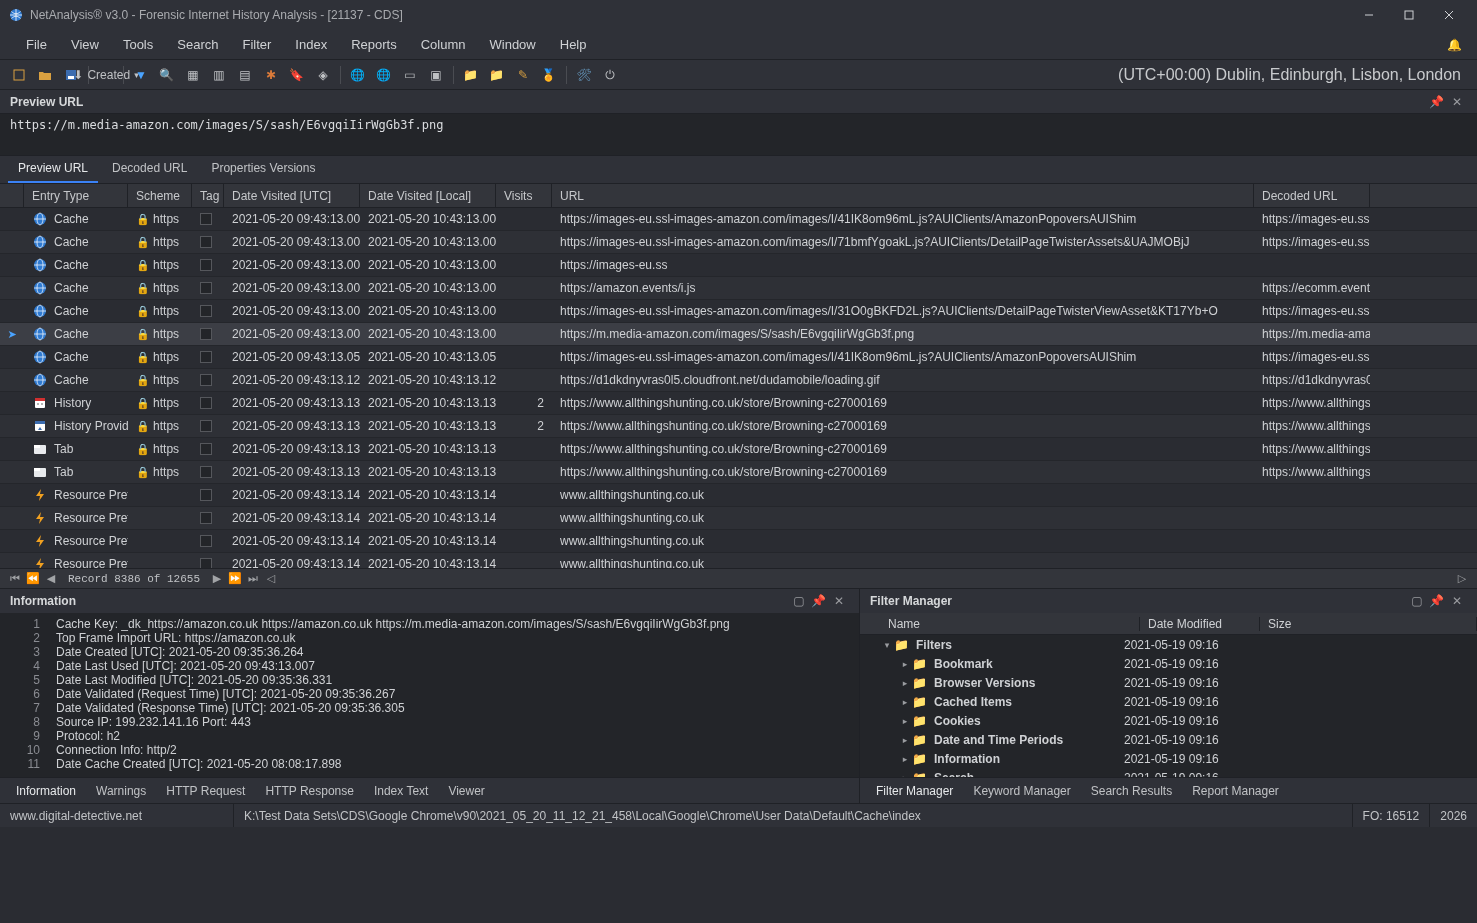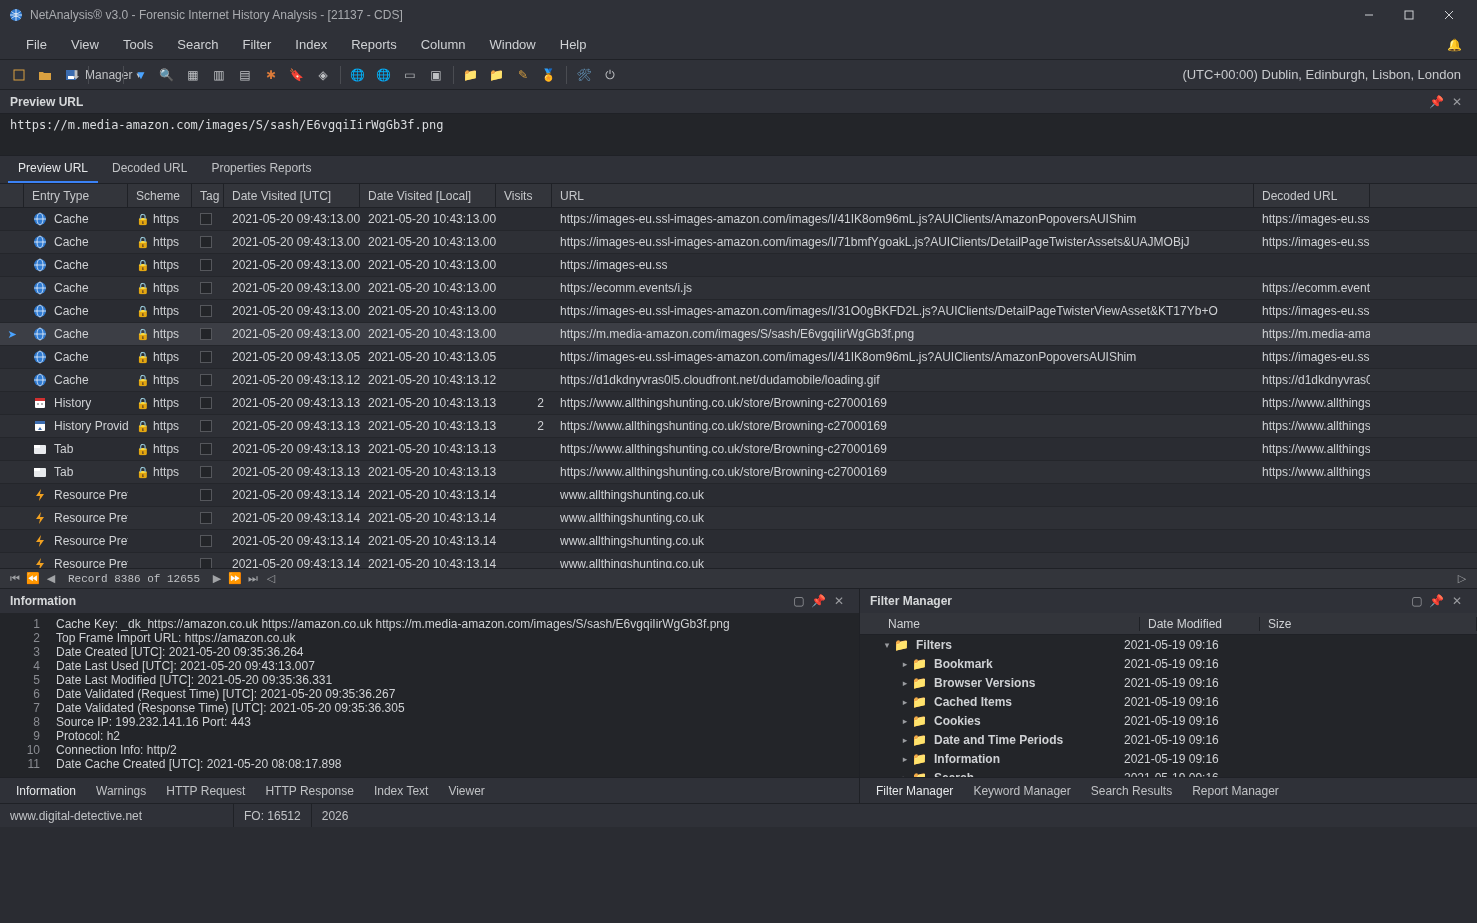--- a/index.html
+++ b/index.html
@@ -10,21 +10,21 @@
 .titlebar .win-btn { width:40px;height:30px;display:flex;align-items:center;justify-content:center;color:#bfc1c4;}
 .menubar { height:30px; background:#2f3138; display:flex; align-items:center; padding:0 8px; border-bottom:1px solid #1f2126;}
 .menubar .menu-item { padding:0 12px; height:30px; display:flex; align-items:center; font-size:13px; color:#cfd1d4;}
 .menubar .spacer{flex:1;}
 .menubar .bell{width:28px;text-align:center;color:#8a8c92;}
 .toolbar { height:30px; background:#2f3138; display:flex; align-items:center; padding:0 6px; border-bottom:1px solid #1f2126;}
 .toolbar .tbtn { width:22px;height:22px;margin:0 2px;display:flex;align-items:center;justify-content:center;color:#bfc1c4;border-radius:2px;}
 .toolbar .sep{width:1px;height:18px;background:#4a4c52;margin:0 4px;}
 .toolbar .import-btn{display:flex;align-items:center;padding:0 6px;height:22px;}
 .toolbar .import-btn .txt{margin:0 4px;}
-.toolbar .tz{flex:1;text-align:right;padding-right:10px;color:#c8cacd;font-size:13px;}
+.toolbar .tz{flex:1;text-align:right;padding-right:10px;color:#c8cacd;font-size:16px;}
 .preview-bar{height:24px;background:#2f3138;display:flex;align-items:center;padding:0 10px;border-bottom:1px solid #1f2126;}
 .preview-bar .title{flex:1;font-weight:600;color:#d6d8da;}
 .preview-bar .pin,.preview-bar .close{width:20px;text-align:center;color:#9a9ca0;}
 .url-area{height:42px;background:#232529;border-bottom:1px solid #1f2126;position:relative;}
 .url-text{padding:4px 10px;font-family:Consolas,monospace;font-size:12px;color:#dadcdf;}
 .url-tabs{height:28px;display:flex;align-items:flex-end;padding:0 8px;border-bottom:1px solid #1f2126;background:#2f3138;}
 .url-tab{padding:6px 10px;font-size:12px;color:#c0c2c5;border-bottom:2px solid transparent;margin-right:4px;}
 .url-tab.active{border-bottom:2px solid #3b82f6;color:#e6e8ea;}
 
 .grid-wrap{height:404px;display:flex;flex-direction:column;background:#2a2c32;}
@@ -138,21 +138,21 @@
     </div>
   <div class="tbtn">
       <svg width="14" height="14">
         <rect x="2" y="2" width="10" height="10" fill="#3b6cb0"></rect>
         <rect x="4" y="8" width="6" height="3" fill="#fff"></rect>
       </svg>
     </div>
   <div class="sep"></div>
   <div class="tbtn import-btn">
     <span>⬇</span>
-    <span class="txt">Manager</span>
+    <span class="txt">Created</span>
     <span style="font-size:9px;">▾</span>
   </div>
   <div class="sep"></div>
   <div class="tbtn" style="color:#4aa3ff;">▼</div>
   <div class="tbtn">🔍</div>
   <div class="tbtn">▦</div>
   <div class="tbtn">▥</div>
   <div class="tbtn">▤</div>
   <div class="tbtn" style="color:#d97a3a;">✱</div>
   <div class="tbtn">🔖</div>
@@ -177,21 +177,21 @@
   <span class="title">Preview URL</span>
   <span class="pin">📌</span>
   <span class="close">✕</span>
 </div>
 <div class="url-area">
   <div class="url-text">https://m.media-amazon.com/images/S/sash/E6vgqiIirWgGb3f.png</div>
 </div>
 <div class="url-tabs">
   <div class="url-tab active">Preview URL</div>
   <div class="url-tab">Decoded URL</div>
-  <div class="url-tab">Properties Reports</div>
+  <div class="url-tab">Properties Versions</div>
 </div>
 
 <div class="grid-wrap">
   <div class="grid-header">
     <div class="gh col-sel"></div>
     <div class="gh col-et">Entry Type</div>
     <div class="gh col-sch">Scheme</div>
     <div class="gh col-tag">Tag</div>
     <div class="gh col-dv">Date Visited [UTC]</div>
     <div class="gh col-dvl">Date Visited [Local]</div>
@@ -277,21 +277,21 @@
           </span>
           <span>Cache</span>
         </div>
         <div class="cell col-sch"><span class="lock">🔒</span>&nbsp;<span>https</span></div>
         <div class="cell col-tag">
           <span class="chk"></span>
         </div>
         <div class="cell col-dv">2021-05-20 09:43:13.000</div>
         <div class="cell col-dvl">2021-05-20 10:43:13.000</div>
         <div class="cell col-vis" style="justify-content:flex-end;"></div>
-        <div class="cell col-url">https://ecomm.events/i.js</div>
+        <div class="cell col-url">https://amazon.events/i.js</div>
         <div class="cell col-dec">https://ecomm.events/</div>
       </div>
       <div class="row">
         <div class="arrow-ind"></div>
         <div class="cell col-et">
           <span class="icon-box">
             <svg width="14" height="14">
               <circle cx="7" cy="7" r="6" fill="#2f7ad1"></circle>
               <ellipse cx="7" cy="7" rx="3" ry="6" fill="none" stroke="#fff" stroke-width="0.7"></ellipse>
               <line x1="1" y1="7" x2="13" y2="7" stroke="#fff" stroke-width="0.7"></line>
@@ -661,15 +661,16 @@
       <div class="panel-tab active">Filter Manager</div>
       <div class="panel-tab">Keyword Manager</div>
       <div class="panel-tab">Search Results</div>
       <div class="panel-tab">Report Manager</div>
     </div>
   </div>
 </div>
 
 <div class="statusbar">
   <div class="seg" style="width:234px;">www.digital-detective.net</div>
+  <div class="seg path">K:\Test Data Sets\CDS\Google Chrome\v90\2021_05_20_11_12_21_458\Local\Google\Chrome\User Data\Default\Cache\index</div>
   <div class="seg">FO: 16512</div>
   <div class="seg" style="border-right:none;">2026</div>
 </div>
 
 </body></html>

